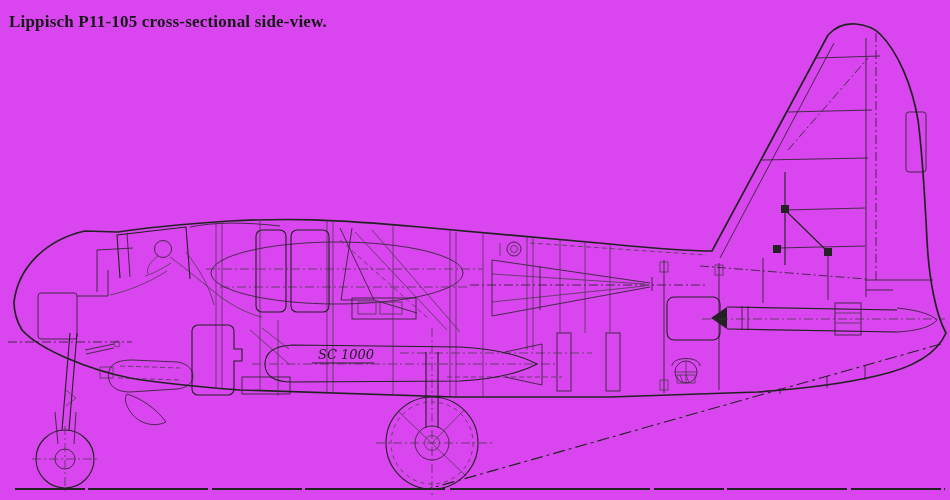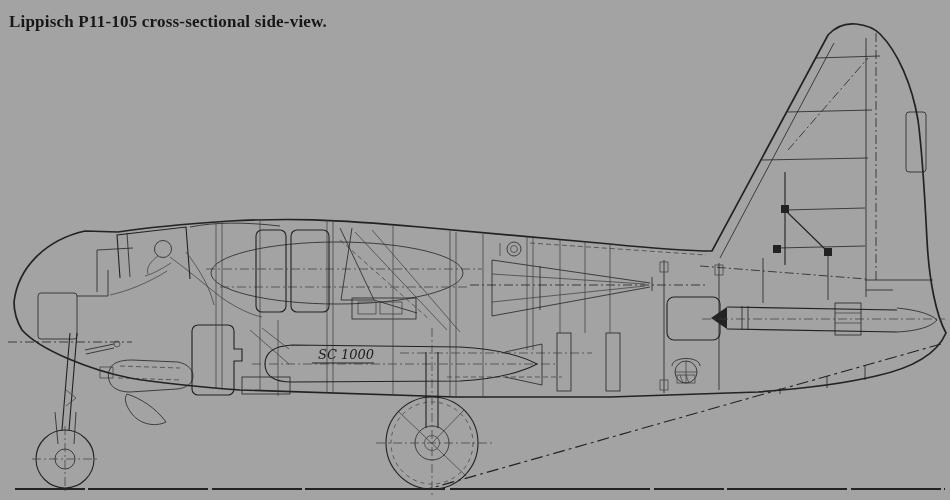--- a/index.html
+++ b/index.html
@@ -1,16 +1,16 @@
 <!DOCTYPE html>
 <html><head>
 <meta charset="utf-8">
 <style>
   html,body{margin:0;padding:0;background:#ffffff;}
-  .page{position:relative;width:950px;height:500px;background:#a3a3a3;overflow:hidden;
+  .page{position:relative;width:950px;height:500px;background:#d946ef;overflow:hidden;
         font-family:"Liberation Serif", serif;}
   .caption{position:absolute;top:12px;left:9px;font-size:17px;font-weight:bold;
            letter-spacing:.2px;color:#171717;}
   svg{position:absolute;top:0;left:0;}
   .ink{stroke:#222;fill:none;}
   .outline{stroke-width:1.7;}
   .med{stroke-width:1.1;}
   .thin{stroke-width:0.8;}
   .hair{stroke-width:0.7;stroke:#3a3a3a;}
   .chain{stroke-dasharray:9 3 2 3;}

